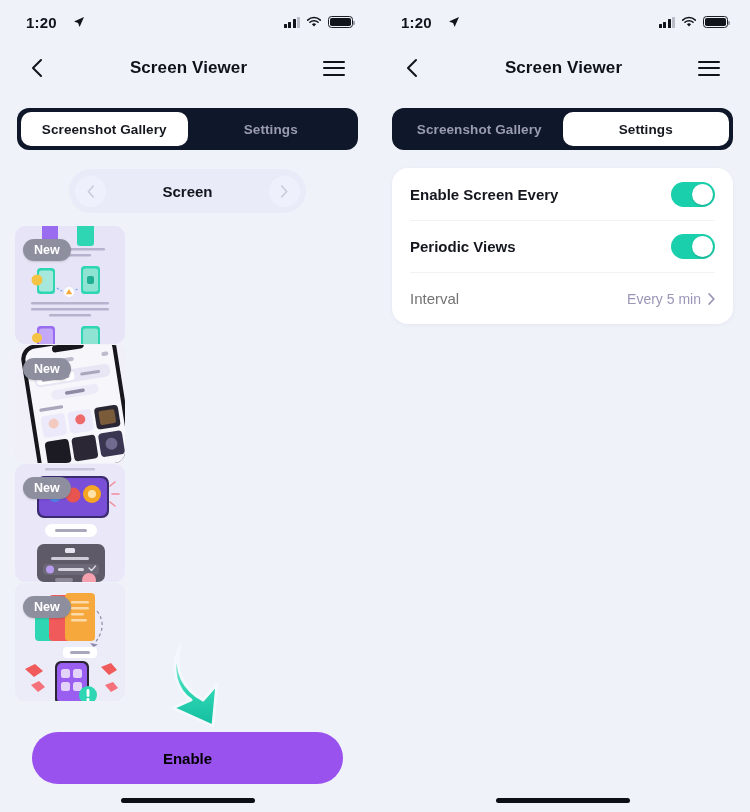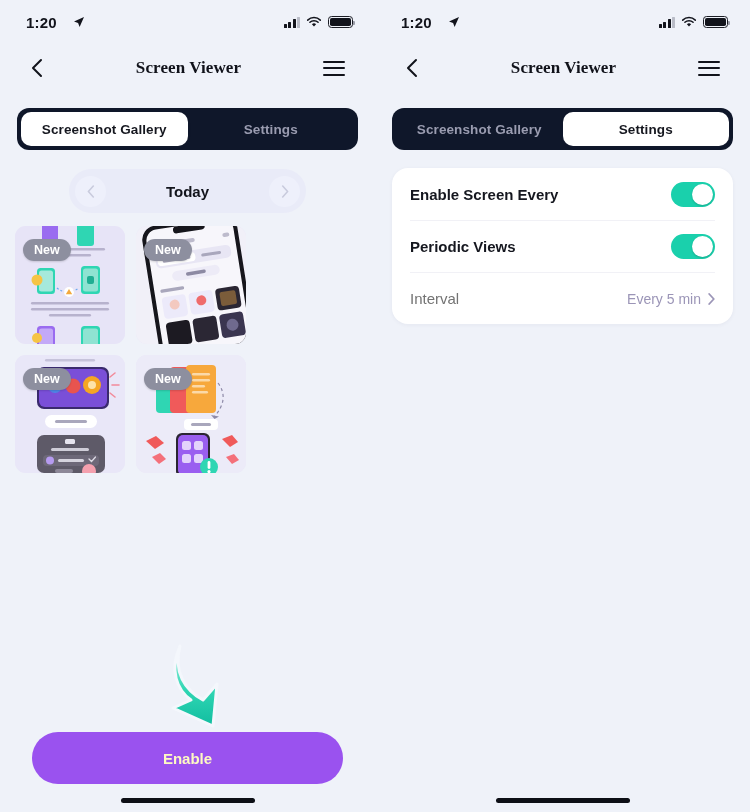--- a/index.html
+++ b/index.html
@@ -32,21 +32,21 @@
           border-radius: 3.5px; padding: 1.3px; }
   .batt::after { content:""; position:absolute; right:-3.4px; top:3.6px; width:2px; height:4px;
                  background:#9a9da8; border-radius:0 1px 1px 0; }
   .batt b { display: block; height: 100%; background: #12141c; border-radius: 1.8px; }
 
   
   .navbar { height: 48px; display: flex; align-items: center; padding: 0 22px 0 20px; }
   .nav-back { width: 34px; height: 34px; display: flex; align-items: center; justify-content: center;
               cursor: pointer; }
   .nav-title { flex: 1; text-align: center; font-size: 17px; font-weight: 700; color: #10121a;
-               letter-spacing: .1px; font-family: Liberation Serif, serif; }
+               letter-spacing: .1px; }
   .nav-menu { width: 30px; height: 30px; display: flex; flex-direction: column;
               justify-content: center; gap: 4.5px; cursor: pointer; }
   .nav-menu span { display: block; height: 2px; background: #11131b; border-radius: 1px; }
   .nav-menu span:nth-child(1) { width: 22px; }
   .nav-menu span:nth-child(2) { width: 22px; }
   .nav-menu span:nth-child(3) { width: 22px; }
 
   
   .tabs { margin: 16px 17px 0; height: 42px; background: #0f172a; border-radius: 12px;
           display: flex; padding: 4px; }
@@ -58,21 +58,21 @@
 
   
   .datenav { margin: 19px auto 0; width: 237px; height: 44px; background: #e9ebf8;
              border-radius: 22px; display: flex; align-items: center;
              justify-content: space-between; padding: 0 6px; }
   .datenav .circ { width: 31px; height: 31px; border-radius: 50%; background: #eef0fb;
                    display: flex; align-items: center; justify-content: center; cursor: pointer; }
   .datenav .label { font-size: 15px; font-weight: 700; color: #12141c; }
 
   
-  .gallery { padding: 13px 15px 0; display: flex; flex-wrap: wrap; gap: 11px; }
+  .gallery { padding: 13px 15px 0; display: flex; flex-wrap: wrap; gap: 1px; flex-direction: column; }
   .thumb { position: relative; width: 110px; height: 118px; border-radius: 11px;
            overflow: hidden; background: #e9e7f8; cursor: pointer; }
   .thumb .art { position: absolute; inset: 0; }
   .badge-new { position: absolute; top: 13px; left: 8px; height: 22px; padding: 0 11px;
                background: #8d8f9f; color: #ffffff; font-size: 12.5px; font-weight: 700;
                border-radius: 11px; display: flex; align-items: center;
                box-shadow: 0 1px 2px rgba(0,0,0,.14); z-index: 3; }
 
   
   .settings-card { margin: 18px 17px 0; background: #ffffff; border-radius: 16px;
@@ -86,21 +86,21 @@
             position: relative; cursor: pointer; }
   .toggle b { position: absolute; top: 2px; right: 2px; width: 21px; height: 21px;
               border-radius: 50%; background: #fff; box-shadow: 0 1px 2px rgba(0,0,0,.18); }
 
   
   .cta-wrap { position: absolute; left: 0; right: 0; bottom: 28px; }
   .arrow-hint { position: absolute; left: 0; right: 0; bottom: 78px;
                 display: flex; justify-content: center; pointer-events: none; }
   .cta { margin: 0 32px; height: 52px; border-radius: 26px; background: #9a52ef;
          display: flex; align-items: center; justify-content: center;
-         font-size: 15px; font-weight: 700; color: #fef9c3; cursor: pointer; }
+         font-size: 15px; font-weight: 700; color: #000000; cursor: pointer; }
 
   .home-ind { position: absolute; left: 50%; transform: translateX(-50%); bottom: 9px;
               width: 134px; height: 5px; border-radius: 3px; background: #0d0f16; }
 </style>
 </head>
 <body>
 
 <div class="stage">
 
   <div class="phone left">
@@ -148,21 +148,21 @@
       <div class="tab active">Screenshot Gallery</div>
       <div class="tab">Settings</div>
     </div>
 
     <div class="datenav">
       <div class="circ">
         <svg width="8" height="13" viewBox="0 0 8 13">
           <path d="M6.3 1 1.4 6.5 6.3 12" stroke="#c9cbdd" stroke-width="1.6" fill="none" stroke-linecap="round" stroke-linejoin="round"></path>
         </svg>
       </div>
-      <div class="label">Today</div>
+      <div class="label">Screen</div>
       <div class="circ">
         <svg width="8" height="13" viewBox="0 0 8 13">
           <path d="M1.7 1 6.6 6.5 1.7 12" stroke="#c9cbdd" stroke-width="1.6" fill="none" stroke-linecap="round" stroke-linejoin="round"></path>
         </svg>
       </div>
     </div>
 
     <div class="gallery">
 
       <div class="thumb">

